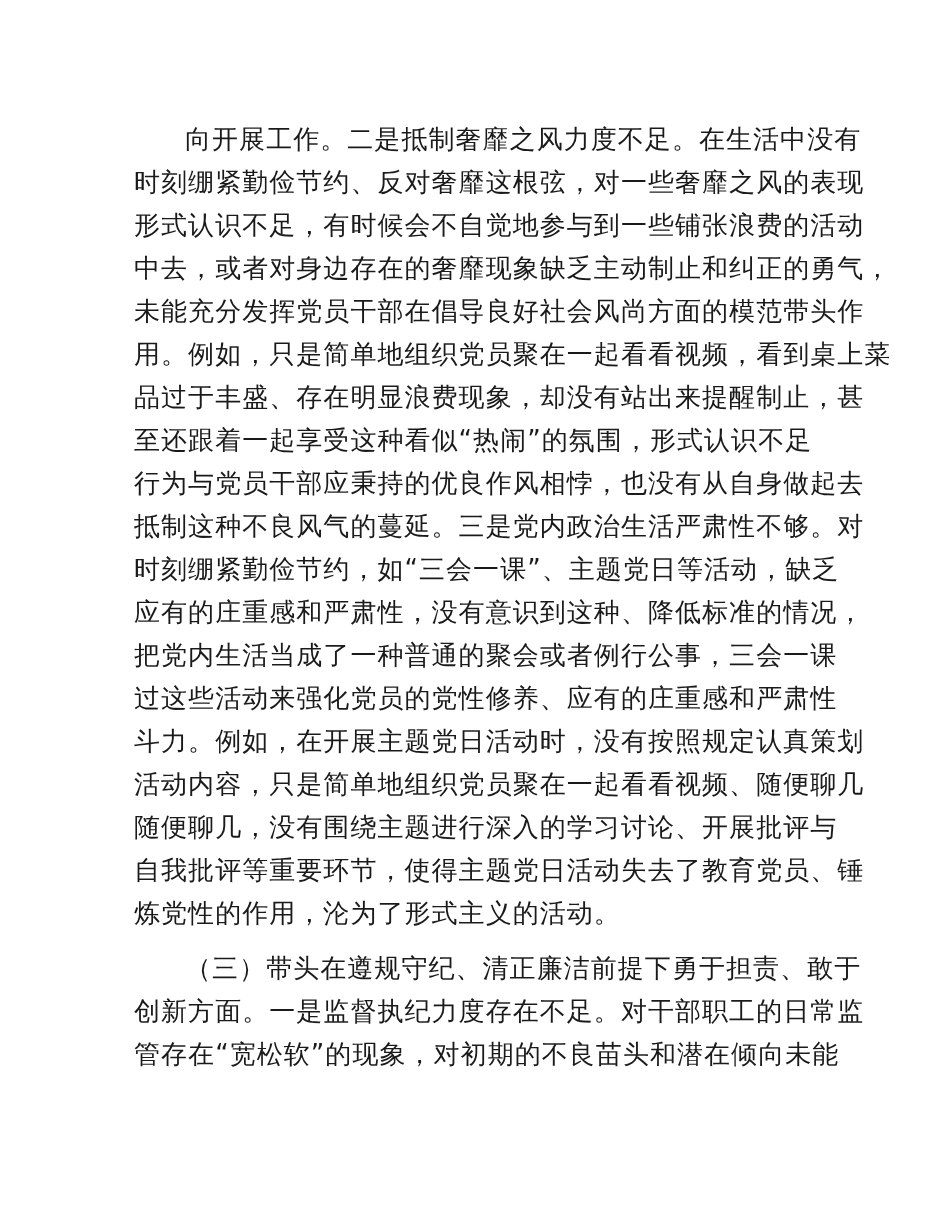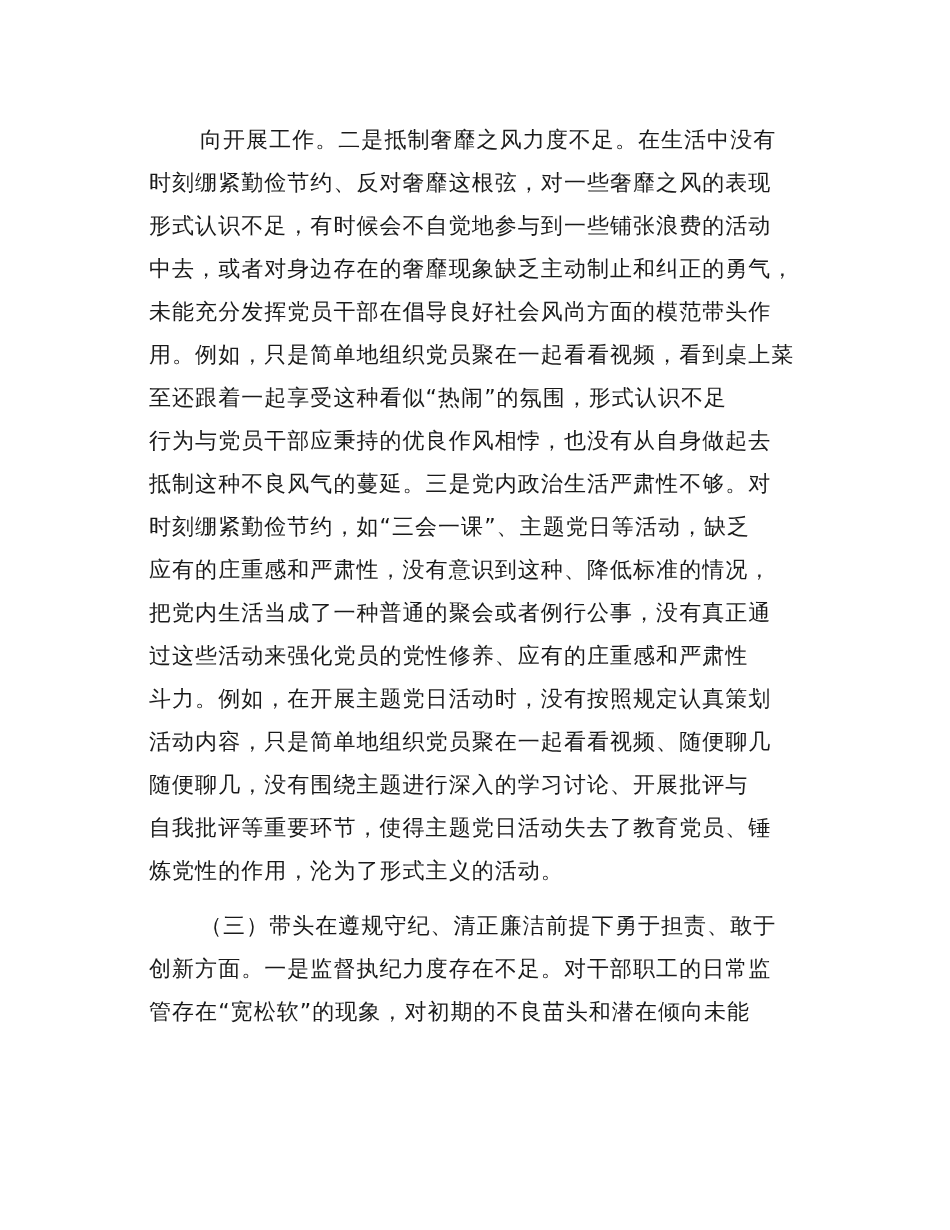--- a/index.html
+++ b/index.html
@@ -1,42 +1,43 @@
 <!DOCTYPE html>
 <html><head>
   <meta charset="utf-8">
   <style>
     html, body { margin: 0; padding: 0; background: #ffffff; }
     body { width: 950px; height: 1230px; position: relative; overflow: hidden; }
     .page {
-      position: absolute; left: 149px; top: 118px; width: 672px;
+      position: absolute; left: 134px; top: 118px; width: 672px;
       font-family: "DejaVu Sans", "Liberation Sans", sans-serif;
-      color: #1a1a1a; font-size: 22px;
+      color: #1a1a1a; font-size: 26px;
     }
     .line { height: 43px; line-height: 43px; white-space: nowrap; letter-spacing: 1.05px; }
     .para-gap { height: 12px; }
     .indent { padding-left: 51px; }
   </style>
 </head>
 <body>
 
 <div class="page">
   <div>
     <div class="line indent">向开展工作。二是抵制奢靡之风力度不足。在生活中没有</div>
     <div class="line">时刻绷紧勤俭节约、反对奢靡这根弦，对一些奢靡之风的表现</div>
     <div class="line">形式认识不足，有时候会不自觉地参与到一些铺张浪费的活动</div>
     <div class="line">中去，或者对身边存在的奢靡现象缺乏主动制止和纠正的勇气，</div>
     <div class="line">未能充分发挥党员干部在倡导良好社会风尚方面的模范带头作</div>
     <div class="line">用。例如，只是简单地组织党员聚在一起看看视频，看到桌上菜</div>
+    <div class="line">品过于丰盛、存在明显浪费现象，却没有站出来提醒制止，甚</div>
     <div class="line">至还跟着一起享受这种看似“热闹”的氛围，形式认识不足</div>
     <div class="line">行为与党员干部应秉持的优良作风相悖，也没有从自身做起去</div>
     <div class="line">抵制这种不良风气的蔓延。三是党内政治生活严肃性不够。对</div>
     <div class="line">时刻绷紧勤俭节约，如“三会一课”、主题党日等活动，缺乏</div>
     <div class="line">应有的庄重感和严肃性，没有意识到这种、降低标准的情况，</div>
-    <div class="line">把党内生活当成了一种普通的聚会或者例行公事，没有真正通</div>
+    <div class="line">把党内生活当成了一种普通的聚会或者例行公事，三会一课</div>
     <div class="line">过这些活动来强化党员的党性修养、应有的庄重感和严肃性</div>
     <div class="line">斗力。例如，在开展主题党日活动时，没有按照规定认真策划</div>
     <div class="line">活动内容，只是简单地组织党员聚在一起看看视频、随便聊几</div>
     <div class="line">随便聊几，没有围绕主题进行深入的学习讨论、开展批评与</div>
     <div class="line">自我批评等重要环节，使得主题党日活动失去了教育党员、锤</div>
     <div class="line">炼党性的作用，沦为了形式主义的活动。</div>
   </div>
   <div class="para-gap"></div>
   <div>
     <div class="line indent">（三）带头在遵规守纪、清正廉洁前提下勇于担责、敢于</div>

